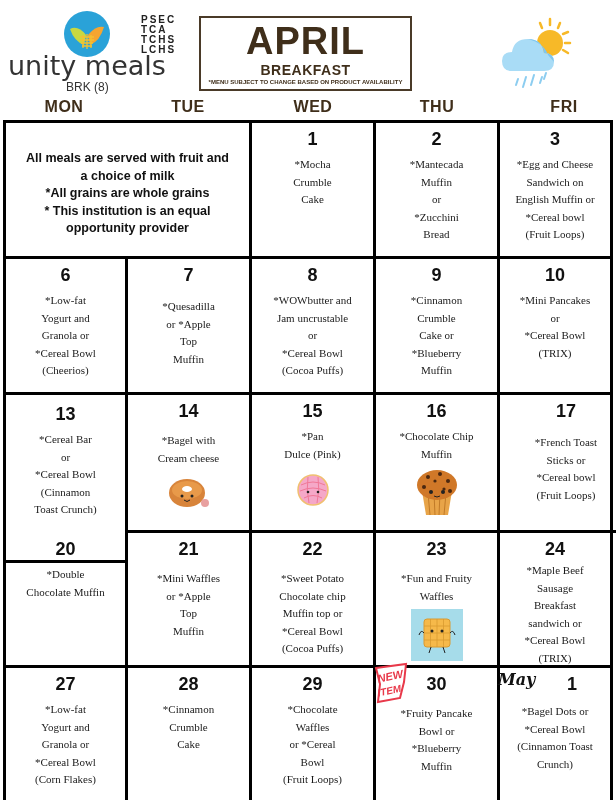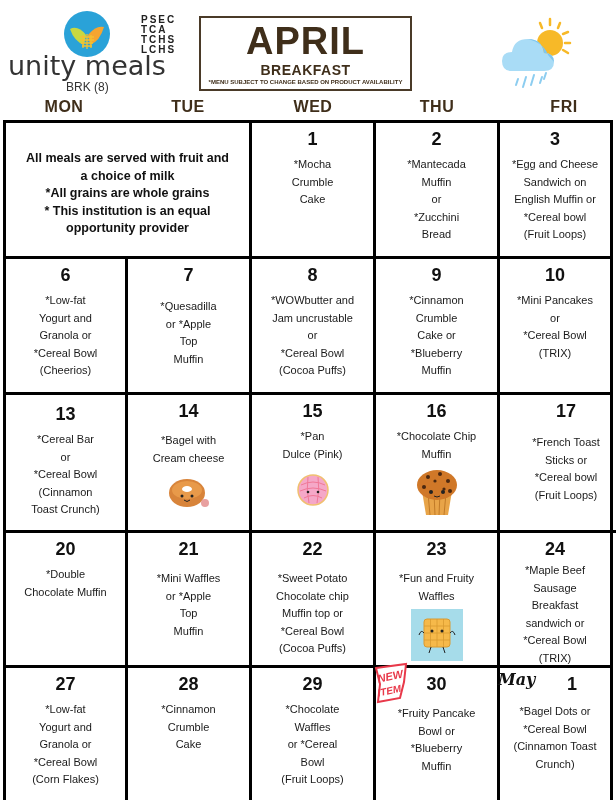--- a/index.html
+++ b/index.html
@@ -19,21 +19,21 @@
 
   .weather { position: absolute; left: 498px; top: 15px; width: 80px; height: 80px; }
 
   .dayhdr { position: absolute; top: 98px; width: 100px; text-align: center; font-family: "Liberation Sans", sans-serif; font-weight: bold; font-size: 16px; color: #3f2e1a; letter-spacing: 0.5px; }
 
   .grid { position: absolute; left: 3px; top: 120px; width: 610px; height: 680px; border: 3px solid #000; border-bottom: none; }
   .cell { position: absolute; border-right: 3px solid #000; border-bottom: 3px solid #000; text-align: center; overflow: hidden; }
   .cell.last-col { border-right: none; }
   .cell.last-row { border-bottom: none; }
   .num { font-family: "Liberation Sans", sans-serif; font-weight: bold; font-size: 18px; color: #111; margin-top: 5px; line-height: 22px; }
-  .menu { font-family: Liberation Sans, sans-serif; font-size: 11px; line-height: 17.5px; color: #1a1a1a; margin-top: 6px; padding: 0 3px; white-space: pre-line; }
+  .menu { font-family: Liberation Serif, serif; font-size: 11px; line-height: 17.5px; color: #1a1a1a; margin-top: 6px; padding: 0 3px; white-space: pre-line; }
   .notice { font-family: "Liberation Sans", sans-serif; font-weight: bold; font-size: 12.5px; line-height: 17.5px; color: #111; margin-top: 27px; padding: 0 8px; white-space: pre-line; }
 
   .pic { margin: 4px auto 0; display: block; }
   .new-badge { position: absolute; left: 372px; top: 662px; width: 38px; height: 42px; }
   .may-label { position: absolute; left: 498px; top: 670px; font-family: "DejaVu Serif", serif; font-style: italic; font-weight: bold; font-size: 16px; color: #111; }
 </style>
 </head>
 <body>
 
 <div class="header">
@@ -161,21 +161,21 @@
 Muffin</div>
   </div>
   <div class="cell last-col" style="left:494px;top:136px;width:110px;height:136px">
     <div class="num">10</div>
     <div class="menu">*Mini Pancakes
 or
 *Cereal Bowl
 (TRIX)</div>
   </div>
 
-  <div class="cell" style="left:0;top:272px;width:122px;height:138px">
+  <div class="cell" style="left:0;top:272px;width:122px;height:168px">
     <div class="num" style="margin-top:8px">13</div>
     <div class="menu">*Cereal Bar
 or
 *Cereal Bowl
 (Cinnamon
 Toast Crunch)</div>
   </div>
   <div class="cell" style="left:122px;top:272px;width:124px;height:138px">
     <div class="num">14</div>
     <div class="menu" style="margin-top:10px">*Bagel with

